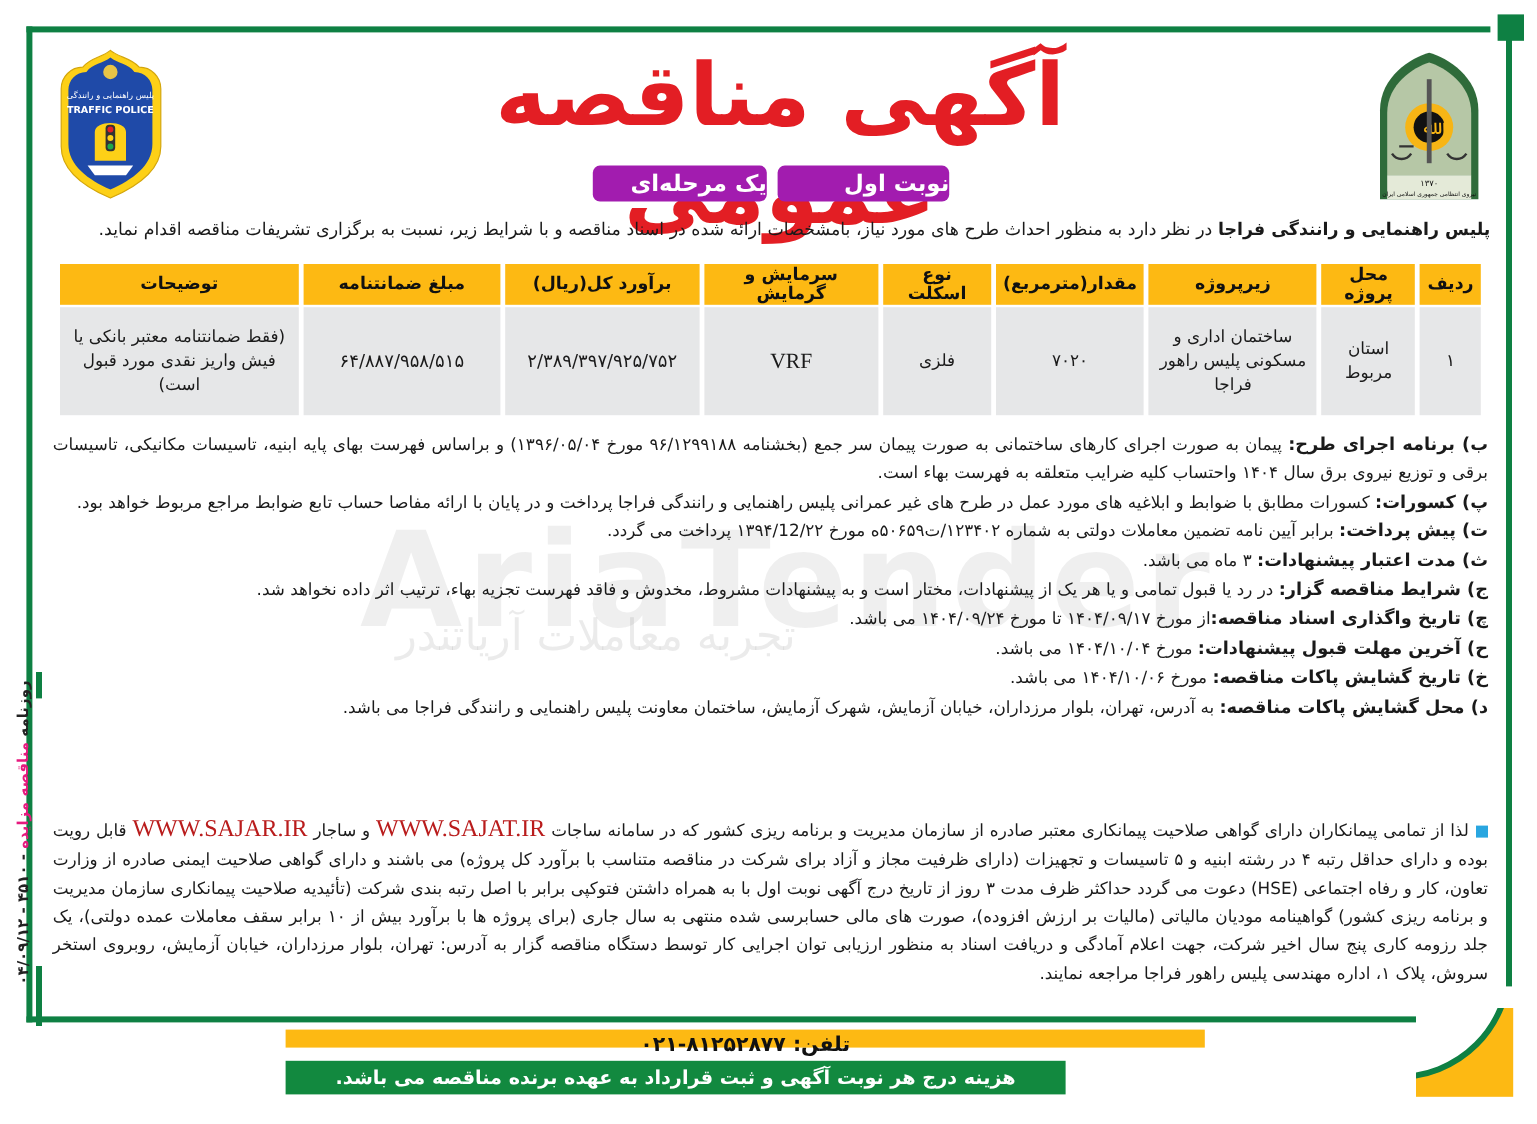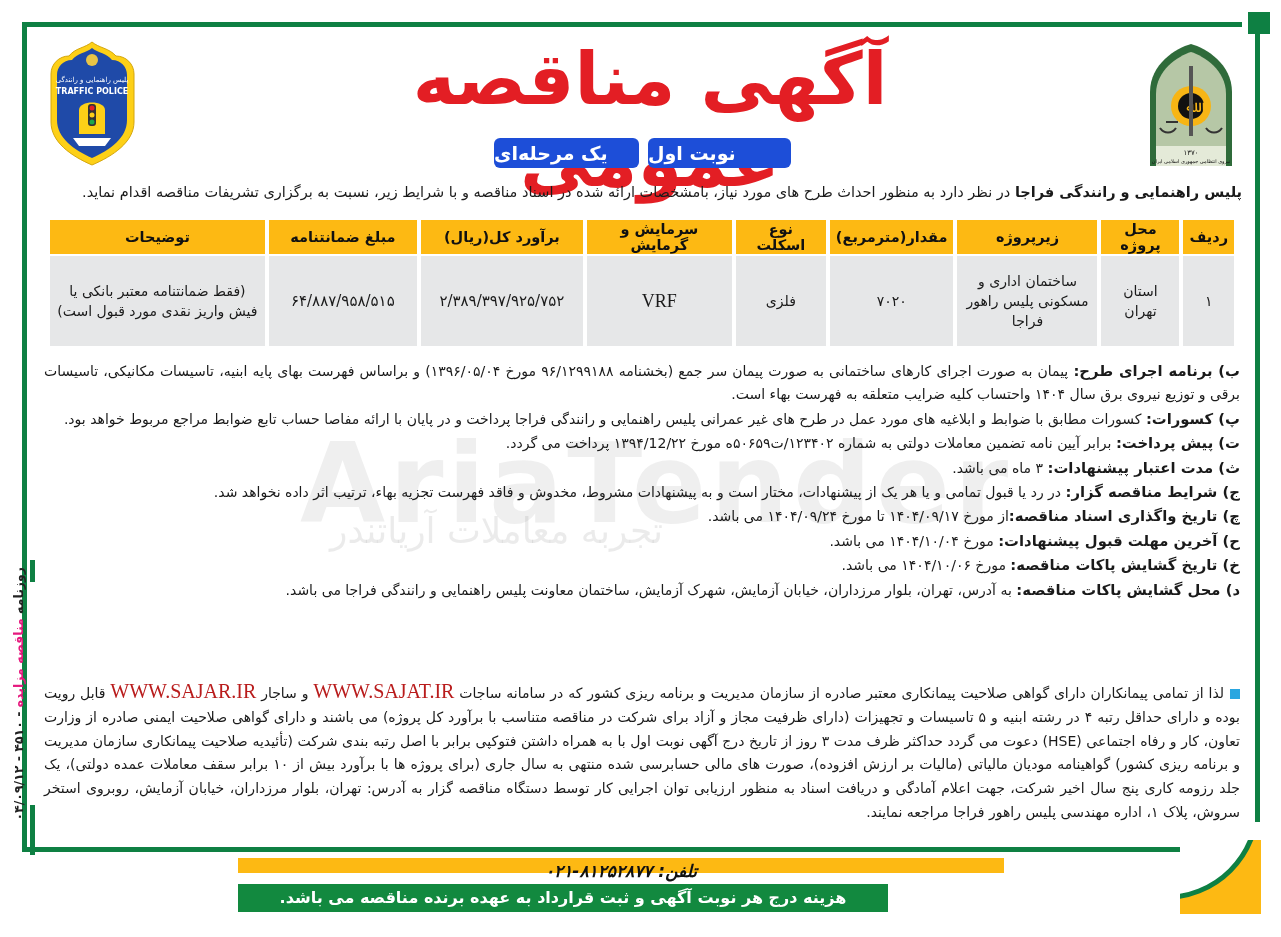--- a/index.html
+++ b/index.html
@@ -14,42 +14,42 @@
   .corner-yellow::after { content: ""; position: absolute; left: -110px; top: -130px; width: 180px; height: 180px;
                           border-radius: 50%; background: #fff; border: 5px solid #0e8043; }
 
   .logo { position: absolute; }
   .logo-left { left: 45px; top: 38px; width: 95px; height: 130px; }
   .logo-right { left: 1146px; top: 42px; width: 90px; height: 128px; }
 
   .title { position: absolute; left: 340px; top: 38px; width: 620px; text-align: center;
            color: #e31e24; font-weight: bold; font-size: 72px; line-height: 82px;
            font-family: "DejaVu Sans", sans-serif; letter-spacing: -2px; }
-  .pill { position: absolute; top: 138px; height: 30px; background: #1d4ed8; color: #fff;
-          border-radius: 6px; font-size: 19px; font-weight: bold; text-align: left; line-height: 30px; }
+  .pill { position: absolute; top: 138px; height: 30px; background: #a21caf; color: #fff;
+          border-radius: 6px; font-size: 19px; font-weight: bold; text-align: right; line-height: 30px; }
   .pill-1 { left: 648px; width: 143px; }
   .pill-2 { left: 494px; width: 145px; }
 
   .intro { position: absolute; left: 42px; top: 181px; width: 1200px; font-size: 14.5px; line-height: 22px; white-space: nowrap; overflow: hidden; }
   .intro b { font-weight: bold; }
 
   table.tender { position: absolute; left: 46px; top: 218px; width: 1192px; border-collapse: separate; border-spacing: 4px 2px; direction: rtl; }
   table.tender th { background: #fdb913; font-size: 14.5px; font-weight: bold; height: 34px; padding: 0 6px; text-align: center; color: #111; }
   table.tender td { background: #e6e7e8; font-size: 14px; text-align: center; height: 90px; padding: 2px 6px; line-height: 20px; }
 
   .clauses { position: absolute; left: 44px; top: 359px; width: 1196px; font-size: 14px; line-height: 23.4px; text-align: justify; }
   .clause { display: block; }
   .clause b { font-weight: bold; font-size: 14.8px; }
 
   .note { position: absolute; left: 44px; top: 680px; width: 1196px; font-size: 14px; line-height: 23.8px; text-align: justify; }
   .note .sq { display: inline-block; width: 10px; height: 10px; background: #29a6e0; margin-left: 6px; vertical-align: middle; }
   .note .link { color: #b91c1c; font-family: Liberation Serif, serif; font-size: 20px; }
 
   .phone-bar { position: absolute; left: 238px; top: 858px; width: 766px; height: 15px; background: #fdb913;
-               text-align: center; font-size: 17px; font-weight: bold; line-height: 26px; color: #111; font-style: italic; }
+               text-align: center; font-size: 17px; font-weight: bold; line-height: 26px; color: #111; }
   .cost-bar { position: absolute; left: 238px; top: 884px; width: 650px; height: 28px; background: #12893f;
               text-align: center; font-size: 16px; font-weight: bold; line-height: 28px; color: #fff; }
 
   .side { position: absolute; left: 8px; top: 560px; width: 24px; height: 270px; }
   .side-text { position: absolute; left: -110px; top: 120px; width: 250px; height: 24px; transform: rotate(-90deg);
                font-size: 12.5px; font-weight: bold; color: #222; text-align: center; white-space: nowrap; direction: rtl; }
   .side-text .brand { color: #e6197e; }
   .side-line-top { position: absolute; left: 22px; top: 0px; width: 5px; height: 22px; background: #0e8043; }
   .side-line-bot { position: absolute; left: 22px; top: 245px; width: 5px; height: 50px; background: #0e8043; }
 
@@ -110,28 +110,28 @@
 <table class="tender">
   <thead>
     <tr>
       <th style="width:38px">ردیف</th>
       <th style="width:78px">محل پروژه</th>
       <th style="width:140px">زیرپروژه</th>
       <th style="width:118px">مقدار(مترمربع)</th>
       <th style="width:90px">نوع اسکلت</th>
       <th style="width:145px">سرمایش و گرمایش</th>
       <th style="width:162px">برآورد کل(ریال)</th>
-      <th style="width:148px">مبلغ ضمانتنامه</th>
+      <th style="width:164px">مبلغ ضمانتنامه</th>
       <th>توضیحات</th>
     </tr>
   </thead>
   <tbody>
     <tr>
       <td>۱</td>
-      <td>استان تهران</td>
+      <td>استان مربوط</td>
       <td>ساختمان اداری و مسکونی پلیس راهور فراجا</td>
       <td>۷۰۲۰</td>
       <td>فلزی</td>
       <td style="font-family:'Liberation Serif',serif;font-size:18px">VRF</td>
       <td style="font-size:15px">۲/۳۸۹/۳۹۷/۹۲۵/۷۵۲</td>
       <td style="font-size:15px">۶۴/۸۸۷/۹۵۸/۵۱۵</td>
       <td>(فقط ضمانتنامه معتبر بانکی یا فیش واریز نقدی مورد قبول است)</td>
     </tr>
   </tbody>
 </table>

